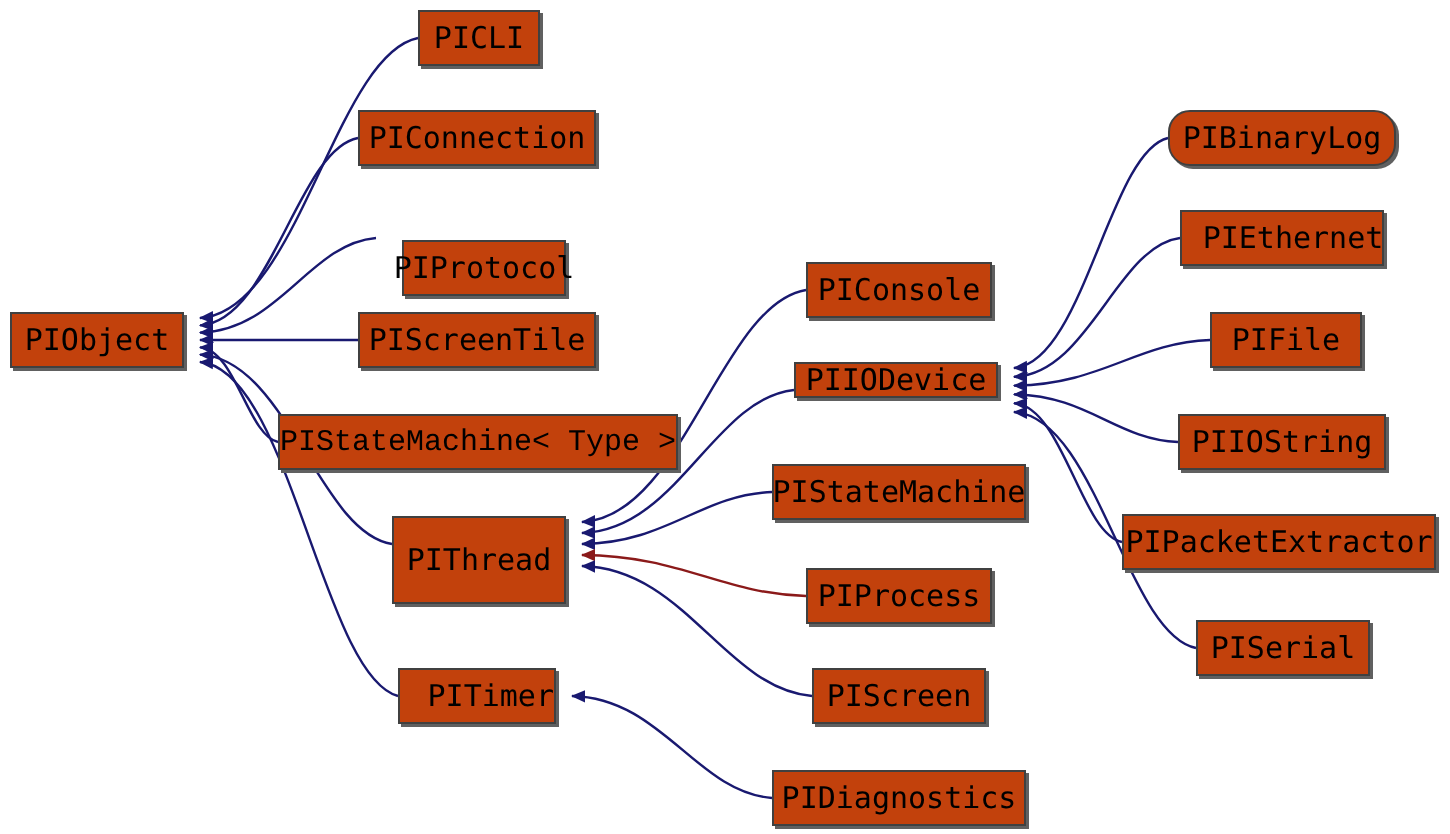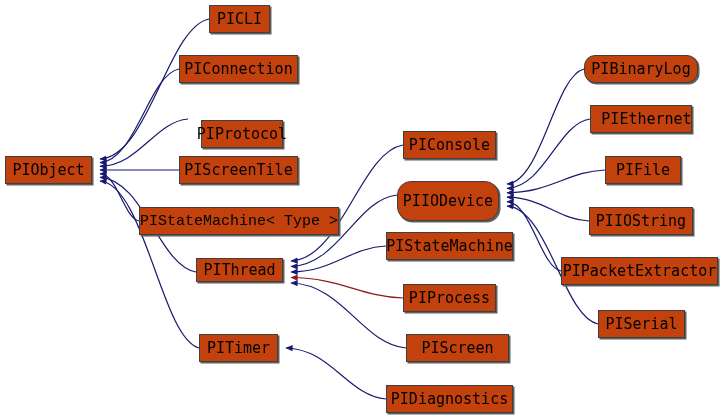--- a/index.html
+++ b/index.html
@@ -83,39 +83,39 @@
     </div>
     <div class="node" style="left: 188px; top: 120px; width: 82px; height: 28px; margin-left: 13px;">
       <span>PIProtocol</span>
     </div>
     <div class="node" style="left: 179px; top: 156px; width: 119px; height: 28px;">
       <span>PIScreenTile</span>
     </div>
     <div class="node" style="left: 139px; top: 207px; width: 200px; height: 28px; font-family: Liberation Mono, monospace;">
       <span>PIStateMachine&lt; Type &gt;</span>
     </div>
-    <div class="node" style="left: 196px; top: 258px; width: 87px; height: 24px; justify-content: center;">
+    <div class="node" style="left: 196px; top: 258px; width: 87px; height: 44px; justify-content: center;">
       <span>PIThread</span>
     </div>
-    <div class="node" style="left: 199px; top: 334px; width: 79px; height: 28px;">
+    <div class="node" style="left: 199px; top: 334px; width: 79px; height: 28px; justify-content: flex-end;">
       <span>PITimer</span>
     </div>
     <div class="node" style="left: 403px; top: 131px; width: 93px; height: 28px;">
       <span>PIConsole</span>
     </div>
-    <div class="node" style="left: 397px; top: 181px; width: 102px; height: 40px; border-radius: 14px;">
+    <div class="node" style="left: 397px; top: 181px; width: 102px; height: 18px;">
       <span>PIIODevice</span>
     </div>
     <div class="node" style="left: 386px; top: 232px; width: 127px; height: 28px;">
       <span>PIStateMachine</span>
     </div>
     <div class="node" style="left: 403px; top: 284px; width: 93px; height: 28px;">
       <span>PIProcess</span>
     </div>
-    <div class="node" style="left: 406px; top: 334px; width: 103px; height: 28px;">
+    <div class="node" style="left: 406px; top: 334px; width: 87px; height: 28px;">
       <span>PIScreen</span>
     </div>
     <div class="node" style="left: 386px; top: 385px; width: 127px; height: 28px;">
       <span>PIDiagnostics</span>
     </div>
     <div class="node" style="left: 584px; top: 55px; width: 114px; height: 28px; border-radius: 11px;">
       <span>PIBinaryLog</span>
     </div>
     <div class="node" style="left: 590px; top: 105px; width: 102px; height: 28px; padding-left: 11px;">
       <span>PIEthernet</span>

